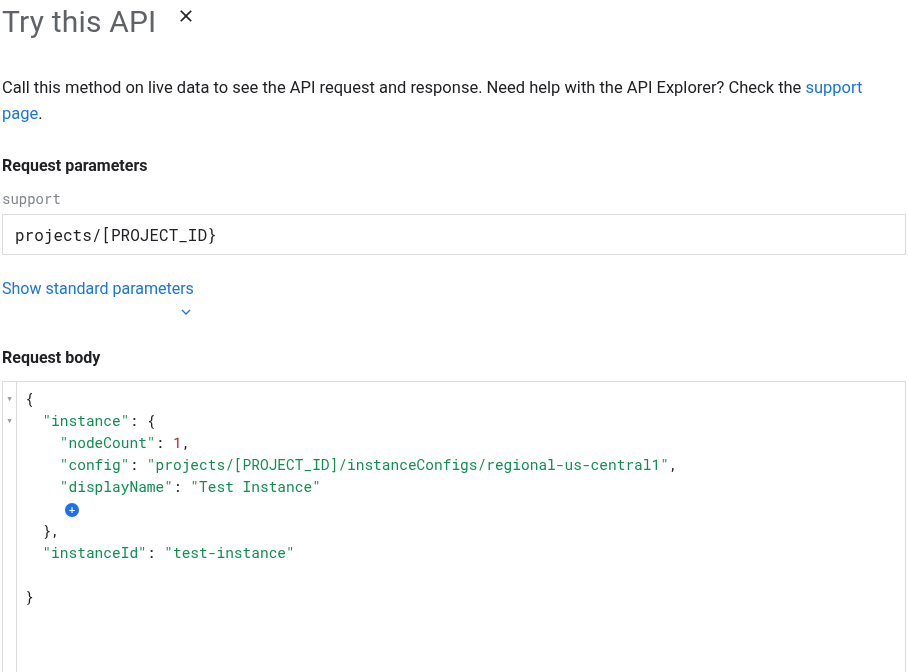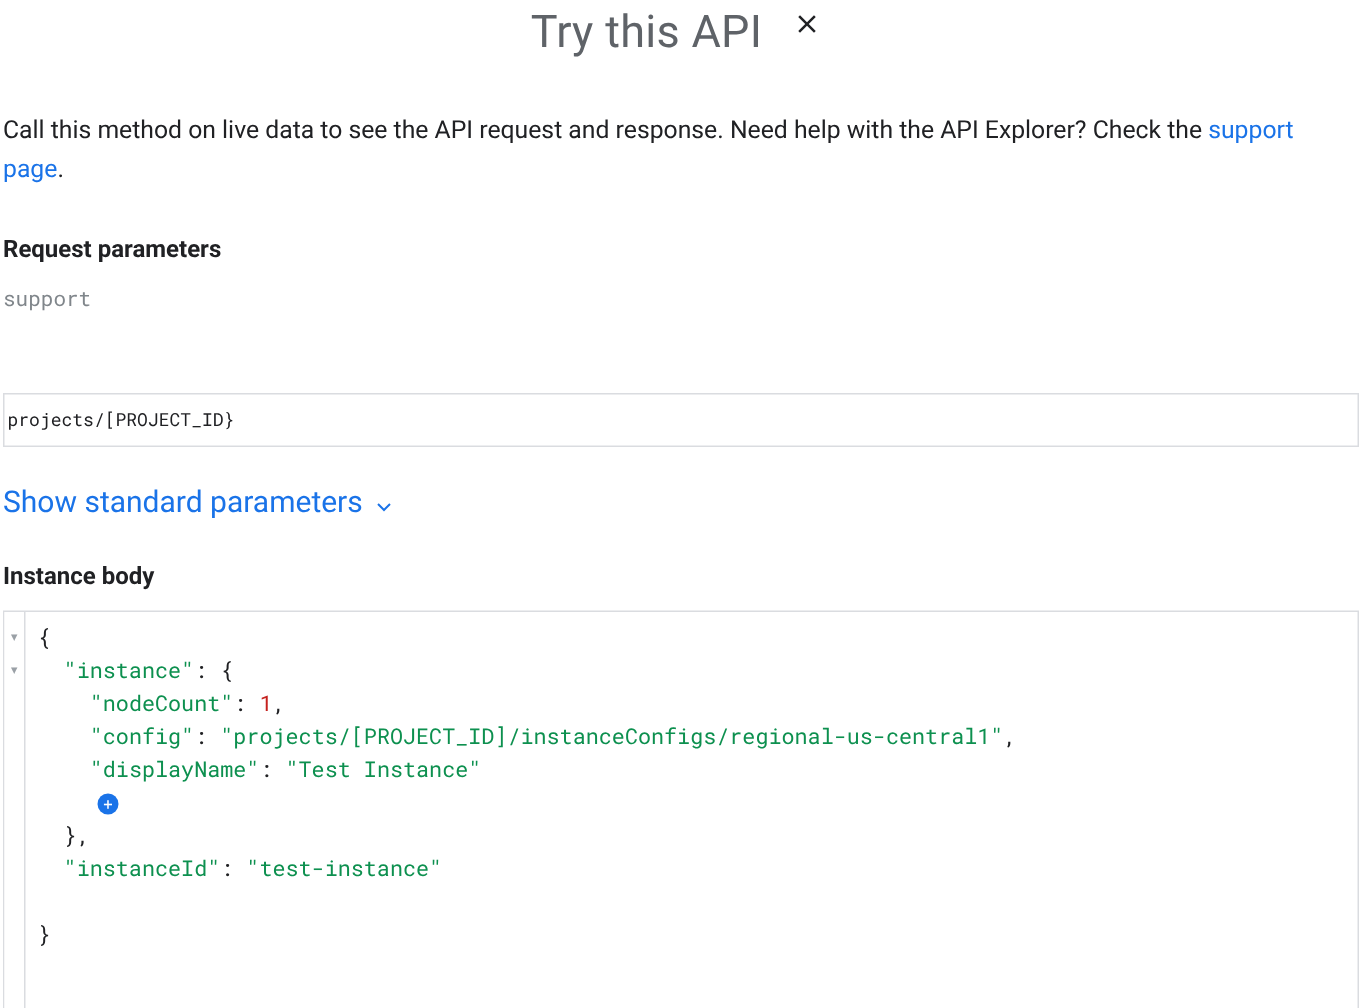--- a/index.html
+++ b/index.html
@@ -9,21 +9,21 @@
     }
     body {
       font-family: Roboto, "Helvetica Neue", Arial, sans-serif;
       color: #202124;
       background: #fff;
       padding: 4px 2px;
       width: 908px;
     }
     .header {
       display: flex;
-      justify-content: center;
+      justify-content: flex-start;
       align-items: flex-start;
       padding: 0 0 8px 0;
       gap: 20px;
     }
     h1.title {
       font-size: 30px;
       font-weight: 400;
       color: #5f6368;
       letter-spacing: 0.2px;
     }
@@ -57,36 +57,36 @@
       font-size: 14px;
       color: #80868b;
       margin-top: 14px;
     }
     .input-wrap {
       margin-top: 6px;
     }
     input.text-input {
       width: 100%;
       border: 1px solid #dadce0;
-      padding: 9px 2px;
+      padding: 9px 12px;
       font-family: "Roboto Mono", Menlo, Consolas, monospace;
-      font-size: 12px;
+      font-size: 16px;
       color: #202124;
       outline: none;
       border-radius: 0;
-      margin-top: 48px;
     }
     .link-row {
       margin-top: 24px;
       display: inline-flex;
       align-items: flex-end;
       color: #1a73e8;
       cursor: pointer;
-      font-size: 20px;
+      font-size: 16px;
       gap: 6px;
+      flex-direction: column;
     }
     .chevron {
       display: inline-flex;
     }
     .chevron svg {
       width: 16px;
       height: 16px;
       stroke: #1a73e8;
       fill: none;
       stroke-width: 2;
@@ -172,21 +172,21 @@
 
 <div class="link-row">
   <span>Show standard parameters</span>
   <span class="chevron">
     <svg viewBox="0 0 24 24">
         <polyline points="6 9 12 15 18 9"></polyline>
       </svg>
   </span>
 </div>
 
-<h2 class="section-heading">Instance body</h2>
+<h2 class="section-heading">Request body</h2>
 
 <div class="body-editor">
   <div class="gutter">
     <span class="tri">▾</span>
     <span class="tri">▾</span>
   </div>
   <div class="code-area"><span class="tok-punc">{</span>
   <span class="tok-key">"instance"</span><span class="tok-punc">: {</span>
     <span class="tok-key">"nodeCount"</span><span class="tok-punc">: </span><span class="tok-num">1</span><span class="tok-punc">,</span>
     <span class="tok-key">"config"</span><span class="tok-punc">: </span><span class="tok-str">"projects/[PROJECT_ID]/instanceConfigs/regional-us-central1"</span><span class="tok-punc">,</span>

